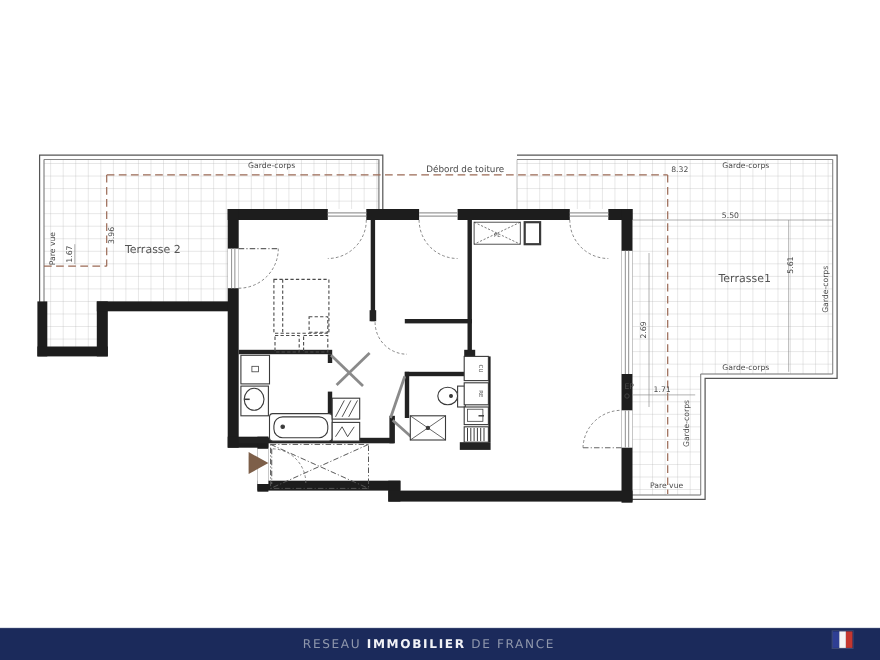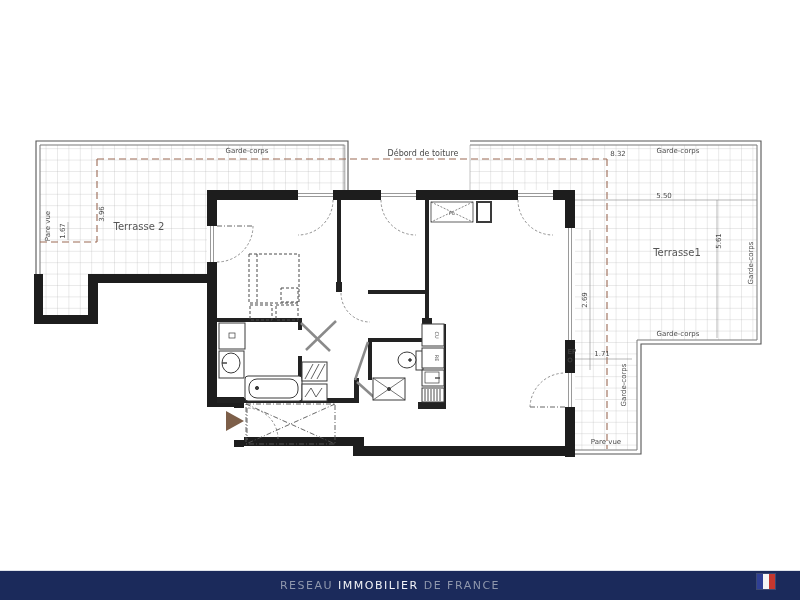--- a/index.html
+++ b/index.html
@@ -3,21 +3,21 @@
 <meta charset="utf-8">
 <style>
   html,body{margin:0;padding:0;background:#ffffff;}
   .stage{position:relative;width:800px;height:600px;background:#ffffff;overflow:hidden;
          font-family:"DejaVu Sans", sans-serif;}
   .plan-svg{position:absolute;left:0;top:0;}
   .footer{position:absolute;left:0;bottom:0;width:800px;height:29px;background:#1b2a5b;
           display:flex;align-items:center;justify-content:center;border-top:1px solid #dfe3ea;}
   .footer .brand{font-size:11px;letter-spacing:1.5px;color:#8f97ac;white-space:pre;
                  transform:translateX(-10px);}
-  .footer .brand .main{color:#f2f3f7;font-weight:normal;}
+  .footer .brand .main{color:#f2f3f7;font-weight:bold;}
   .flag{position:absolute;right:25px;top:3px;width:18px;height:15px;display:flex;
         box-shadow:0 0 0 1px rgba(255,255,255,0.15);}
   .flag div{flex:1;}
   .flag .b{background:#2f3f94;} .flag .w{background:#f5f5f5;} .flag .r{background:#c4372f;}
   text{fill:#4a4a4a;}
   .lbl7{font-size:7px;} .lbl8{font-size:8px;} .lbl10{font-size:10px;fill:#555;}
   .dim{font-size:7px;fill:#4a4a4a;}
   .tiny{font-size:5px;fill:#555;}
 </style>
 </head>

